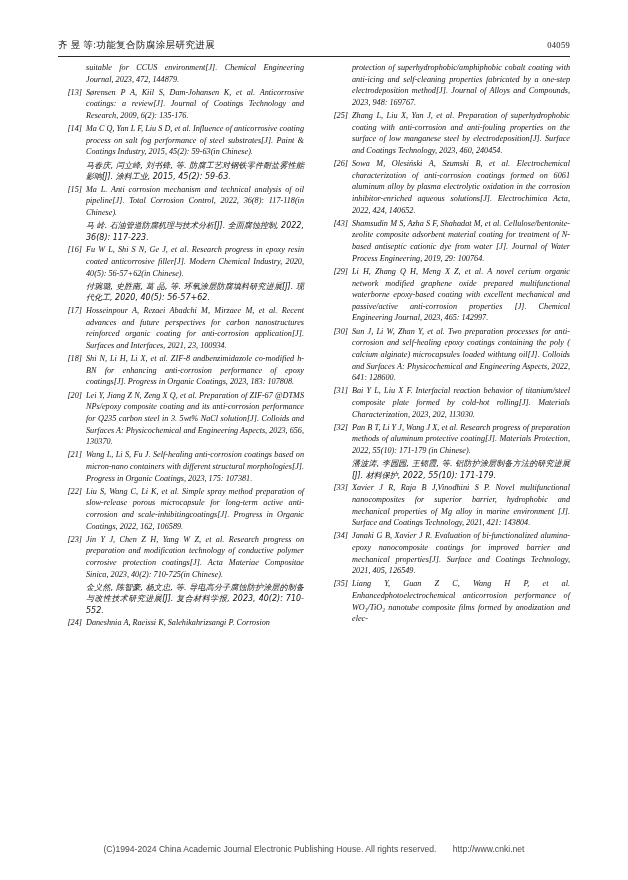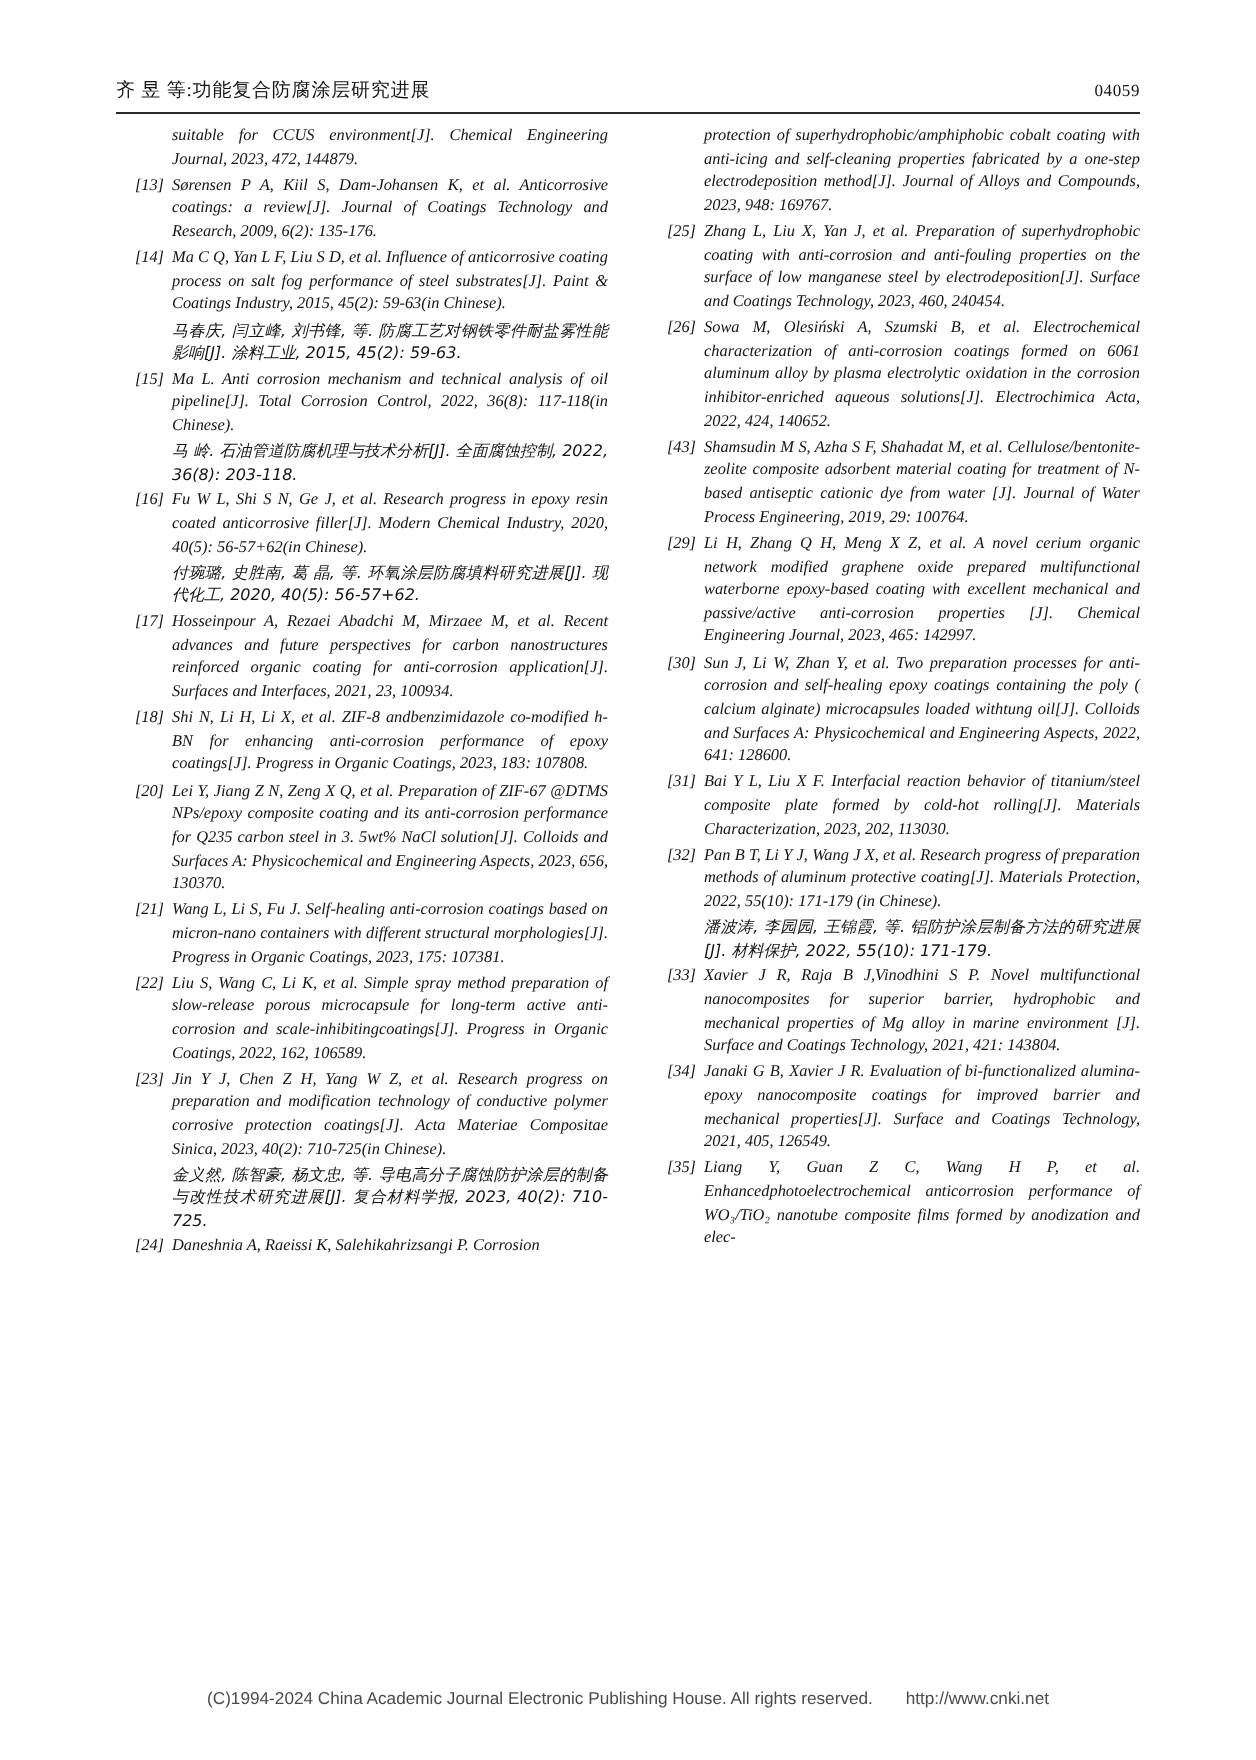--- a/index.html
+++ b/index.html
@@ -122,21 +122,21 @@
         <div class="ref">
           <span class="ref-num blank">[00]</span>
           <span class="ref-body cn">马春庆, 闫立峰, 刘书锋, 等. 防腐工艺对钢铁零件耐盐雾性能影响[J]. 涂料工业, 2015, 45(2): 59-63.</span>
         </div>
         <div class="ref">
           <span class="ref-num">[15]</span>
           <span class="ref-body">Ma L. Anti corrosion mechanism and technical analysis of oil pipeline[J]. Total Corrosion Control, 2022, 36(8): 117-118(in Chinese).</span>
         </div>
         <div class="ref">
           <span class="ref-num blank">[00]</span>
-          <span class="ref-body cn">马  岭. 石油管道防腐机理与技术分析[J]. 全面腐蚀控制, 2022, 36(8): 203-118.</span>
+          <span class="ref-body cn">马  岭. 石油管道防腐机理与技术分析[J]. 全面腐蚀控制, 2022, 36(8): 117-223.</span>
         </div>
         <div class="ref">
           <span class="ref-num">[16]</span>
           <span class="ref-body">Fu W L, Shi S N, Ge J, et al. Research progress in epoxy resin coated anticorrosive filler[J]. Modern Chemical Industry, 2020, 40(5): 56-57+62(in Chinese).</span>
         </div>
         <div class="ref">
           <span class="ref-num blank">[00]</span>
           <span class="ref-body cn">付琬璐, 史胜南, 葛  晶, 等. 环氧涂层防腐填料研究进展[J]. 现代化工, 2020, 40(5): 56-57+62.</span>
         </div>
         <div class="ref">
@@ -158,21 +158,21 @@
         <div class="ref">
           <span class="ref-num">[22]</span>
           <span class="ref-body">Liu S, Wang C, Li K, et al. Simple spray method preparation of slow-release porous microcapsule for long-term active anti-corrosion and scale-inhibitingcoatings[J]. Progress in Organic Coatings, 2022, 162, 106589.</span>
         </div>
         <div class="ref">
           <span class="ref-num">[23]</span>
           <span class="ref-body">Jin Y J, Chen Z H, Yang W Z, et al. Research progress on preparation and modification technology of conductive polymer corrosive protection coatings[J]. Acta Materiae Compositae Sinica, 2023, 40(2): 710-725(in Chinese).</span>
         </div>
         <div class="ref">
           <span class="ref-num blank">[00]</span>
-          <span class="ref-body cn">金义然, 陈智豪, 杨文忠, 等. 导电高分子腐蚀防护涂层的制备与改性技术研究进展[J]. 复合材料学报, 2023, 40(2): 710-725.</span>
+          <span class="ref-body cn">金义然, 陈智豪, 杨文忠, 等. 导电高分子腐蚀防护涂层的制备与改性技术研究进展[J]. 复合材料学报, 2023, 40(2): 710-552.</span>
         </div>
         <div class="ref">
           <span class="ref-num">[24]</span>
           <span class="ref-body">Daneshnia A, Raeissi K, Salehikahrizsangi P. Corrosion</span>
         </div>
       </div>
     <div class="col" id="col1">
         <div class="ref">
           <span class="ref-num blank">[00]</span>
           <span class="ref-body">protection of superhydrophobic/amphiphobic cobalt coating with anti-icing and self-cleaning properties fabricated by a one-step electrodeposition method[J]. Journal of Alloys and Compounds, 2023, 948: 169767.</span>

